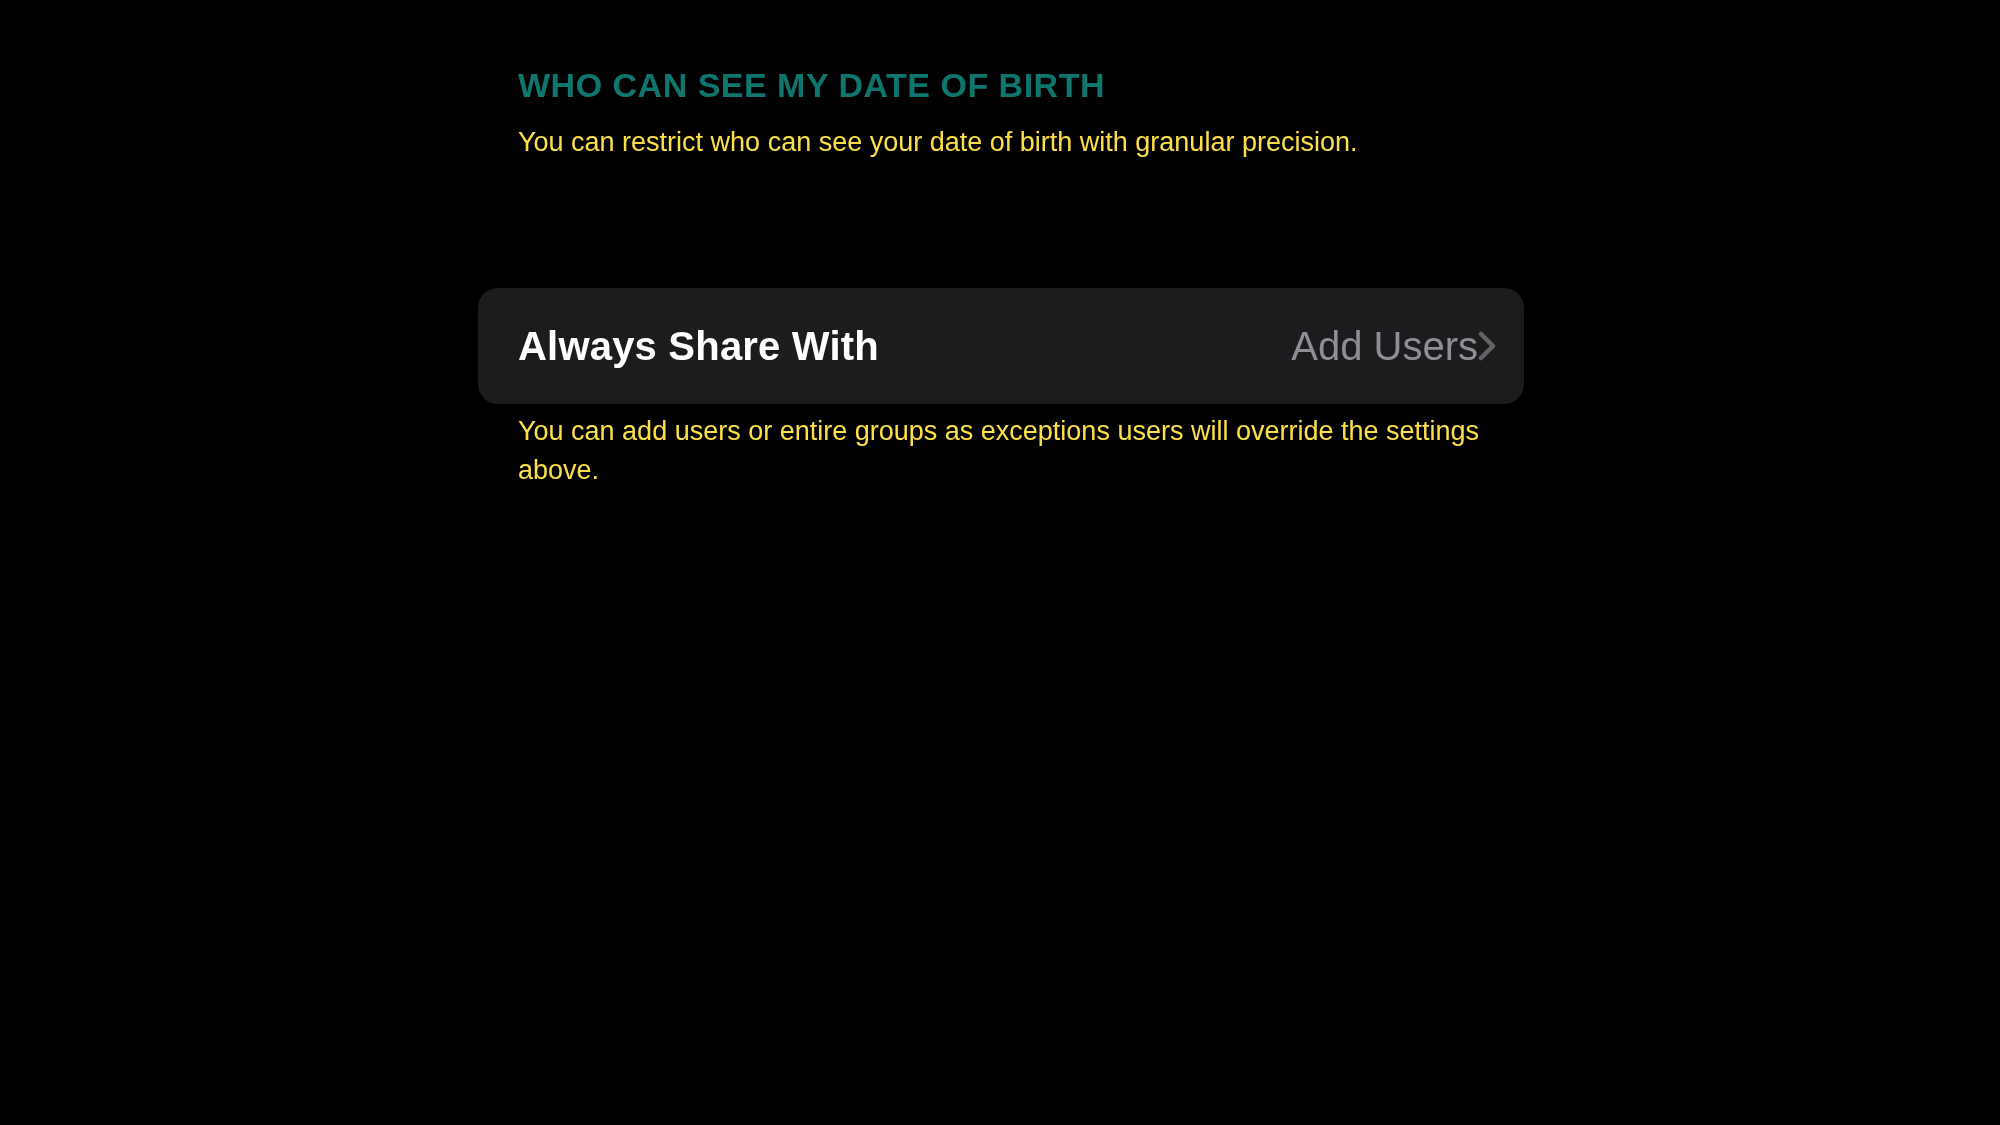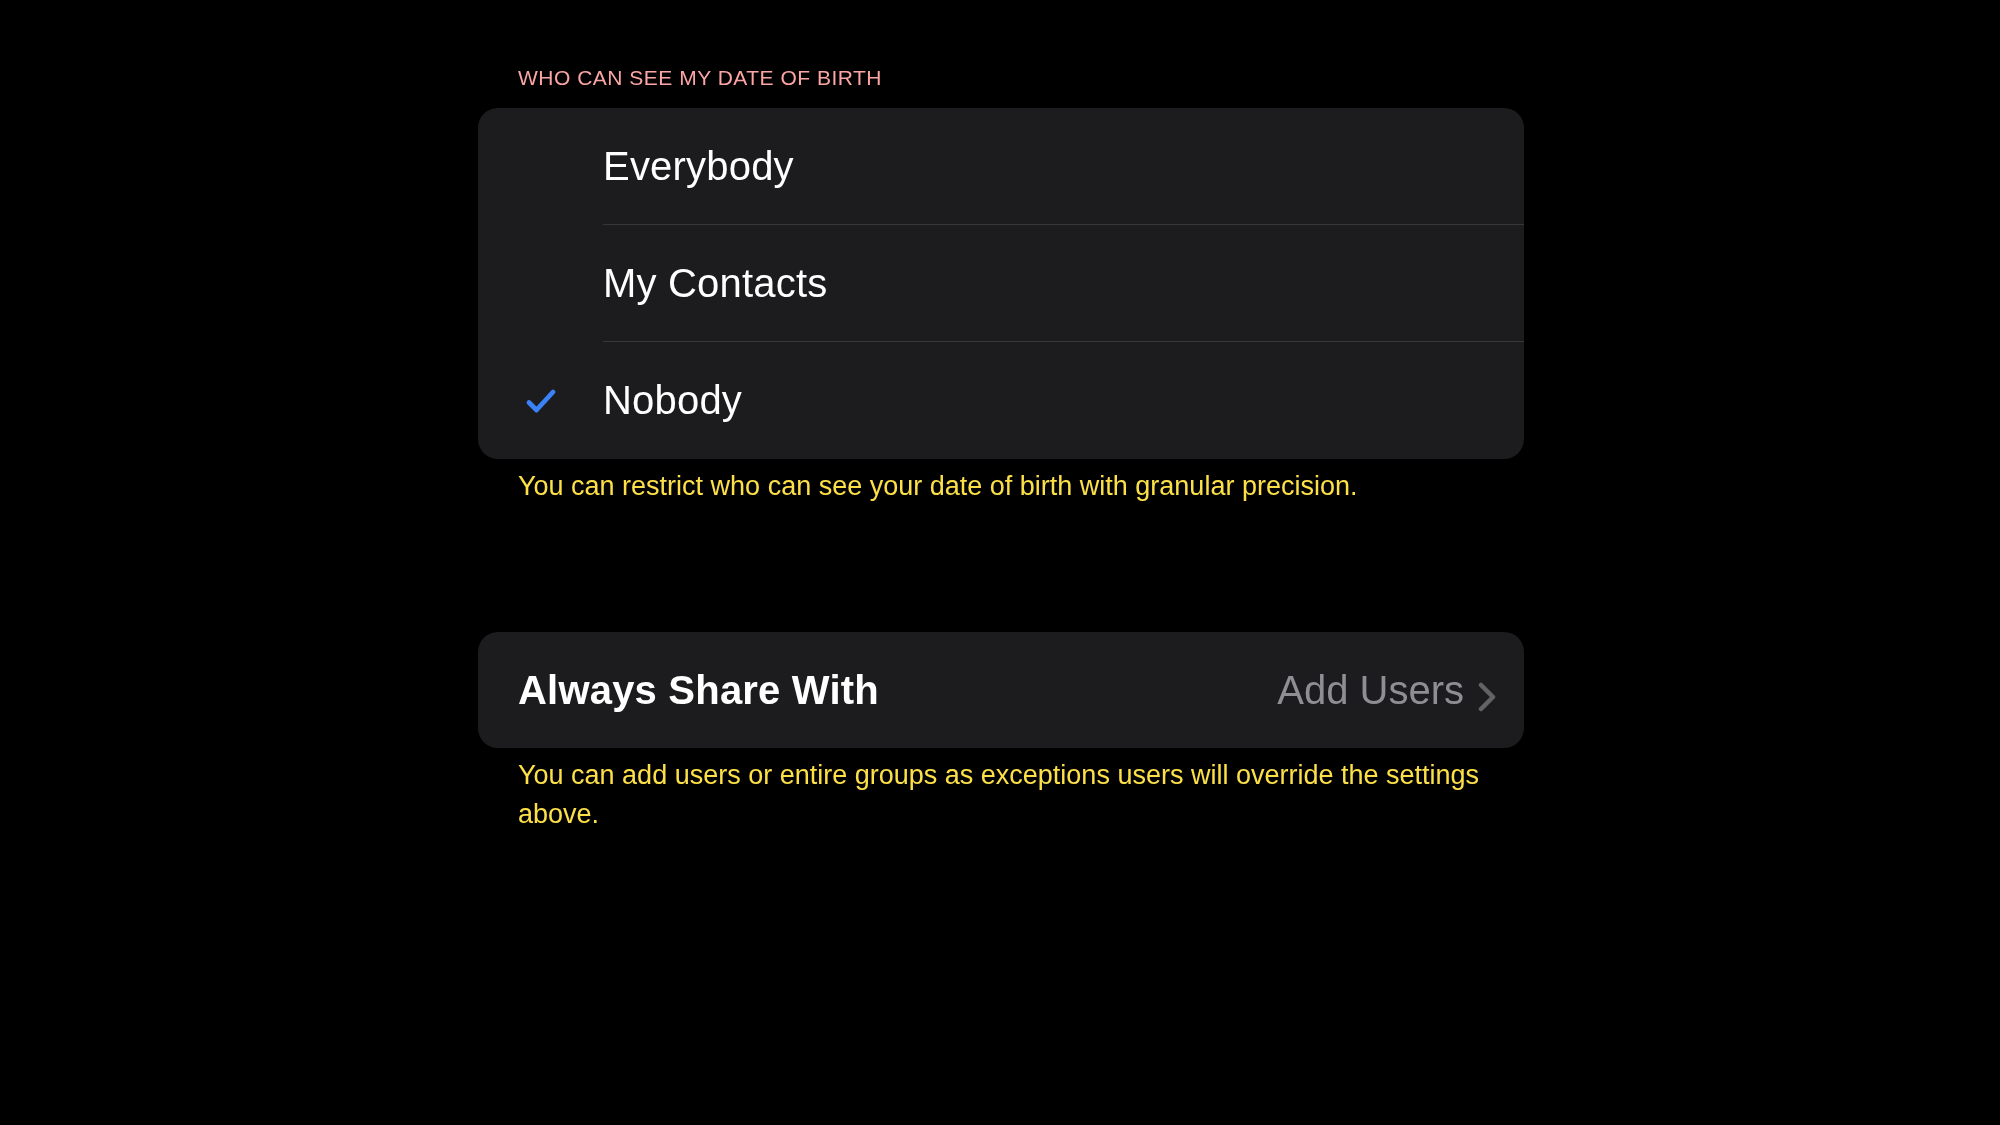--- a/index.html
+++ b/index.html
@@ -14,23 +14,23 @@
     height: 1125px;
     overflow: hidden;
     -webkit-font-smoothing: antialiased;
   }
   .container {
     width: 1046px;
     margin-left: 478px;
     padding-top: 66px;
   }
   .section-header {
-    color: #fca5a5;
-    font-size: 21px;
-    font-weight: 400;
+    color: #0f766e;
+    font-size: 34px;
+    font-weight: 700;
     letter-spacing: 0.5px;
     text-transform: uppercase;
     padding-left: 40px;
     margin-bottom: 18px;
   }
   .card {
     background: #1c1c1e;
     border-radius: 20px;
     overflow: hidden;
   }
@@ -90,71 +90,40 @@
     cursor: pointer;
   }
   .action-label {
     color: #ffffff;
     font-size: 40px;
     font-weight: 700;
     letter-spacing: 0.2px;
   }
   .action-right {
     display: flex;
-    align-items: flex-end;
-    gap: 14px;
+    align-items: center;
   }
   .action-value {
     color: #8e8e93;
     font-size: 40px;
     font-weight: 400;
   }
   .chevron-icon svg {
     width: 18px;
     height: 32px;
     display: block;
   }
 </style>
 </head>
 <body>
 
 <div class="container">
 
   <div class="section-header">WHO CAN SEE MY DATE OF BIRTH</div>
 
-  <div class="card">
-
-    <div class="option-row">
-      <div class="option-check-slot"></div>
-      <div class="option-content">
-        <span class="option-label">Everybody</span>
-      </div>
-    </div>
-
-    <div class="option-row">
-      <div class="option-check-slot"></div>
-      <div class="option-content">
-        <span class="option-label">My Contacts</span>
-      </div>
-    </div>
-
-    <div class="option-row">
-      <div class="option-check-slot">
-        <span class="check-icon">
-          <svg viewBox="0 0 24 24" fill="none" stroke="#3a82f7" stroke-width="3.2" stroke-linecap="round" stroke-linejoin="round">
-            <polyline points="4 13 9 18 20 6"></polyline>
-          </svg>
-        </span>
-      </div>
-      <div class="option-content">
-        <span class="option-label">Nobody</span>
-      </div>
-    </div>
-
-  </div>
 
   <div class="footer-text">You can restrict who can see your date of birth with granular precision.</div>
 
   <div class="section-gap"></div>
 
 
   <div class="card">
     <div class="action-row">
       <span class="action-label">Always Share With</span>
       <div class="action-right">

